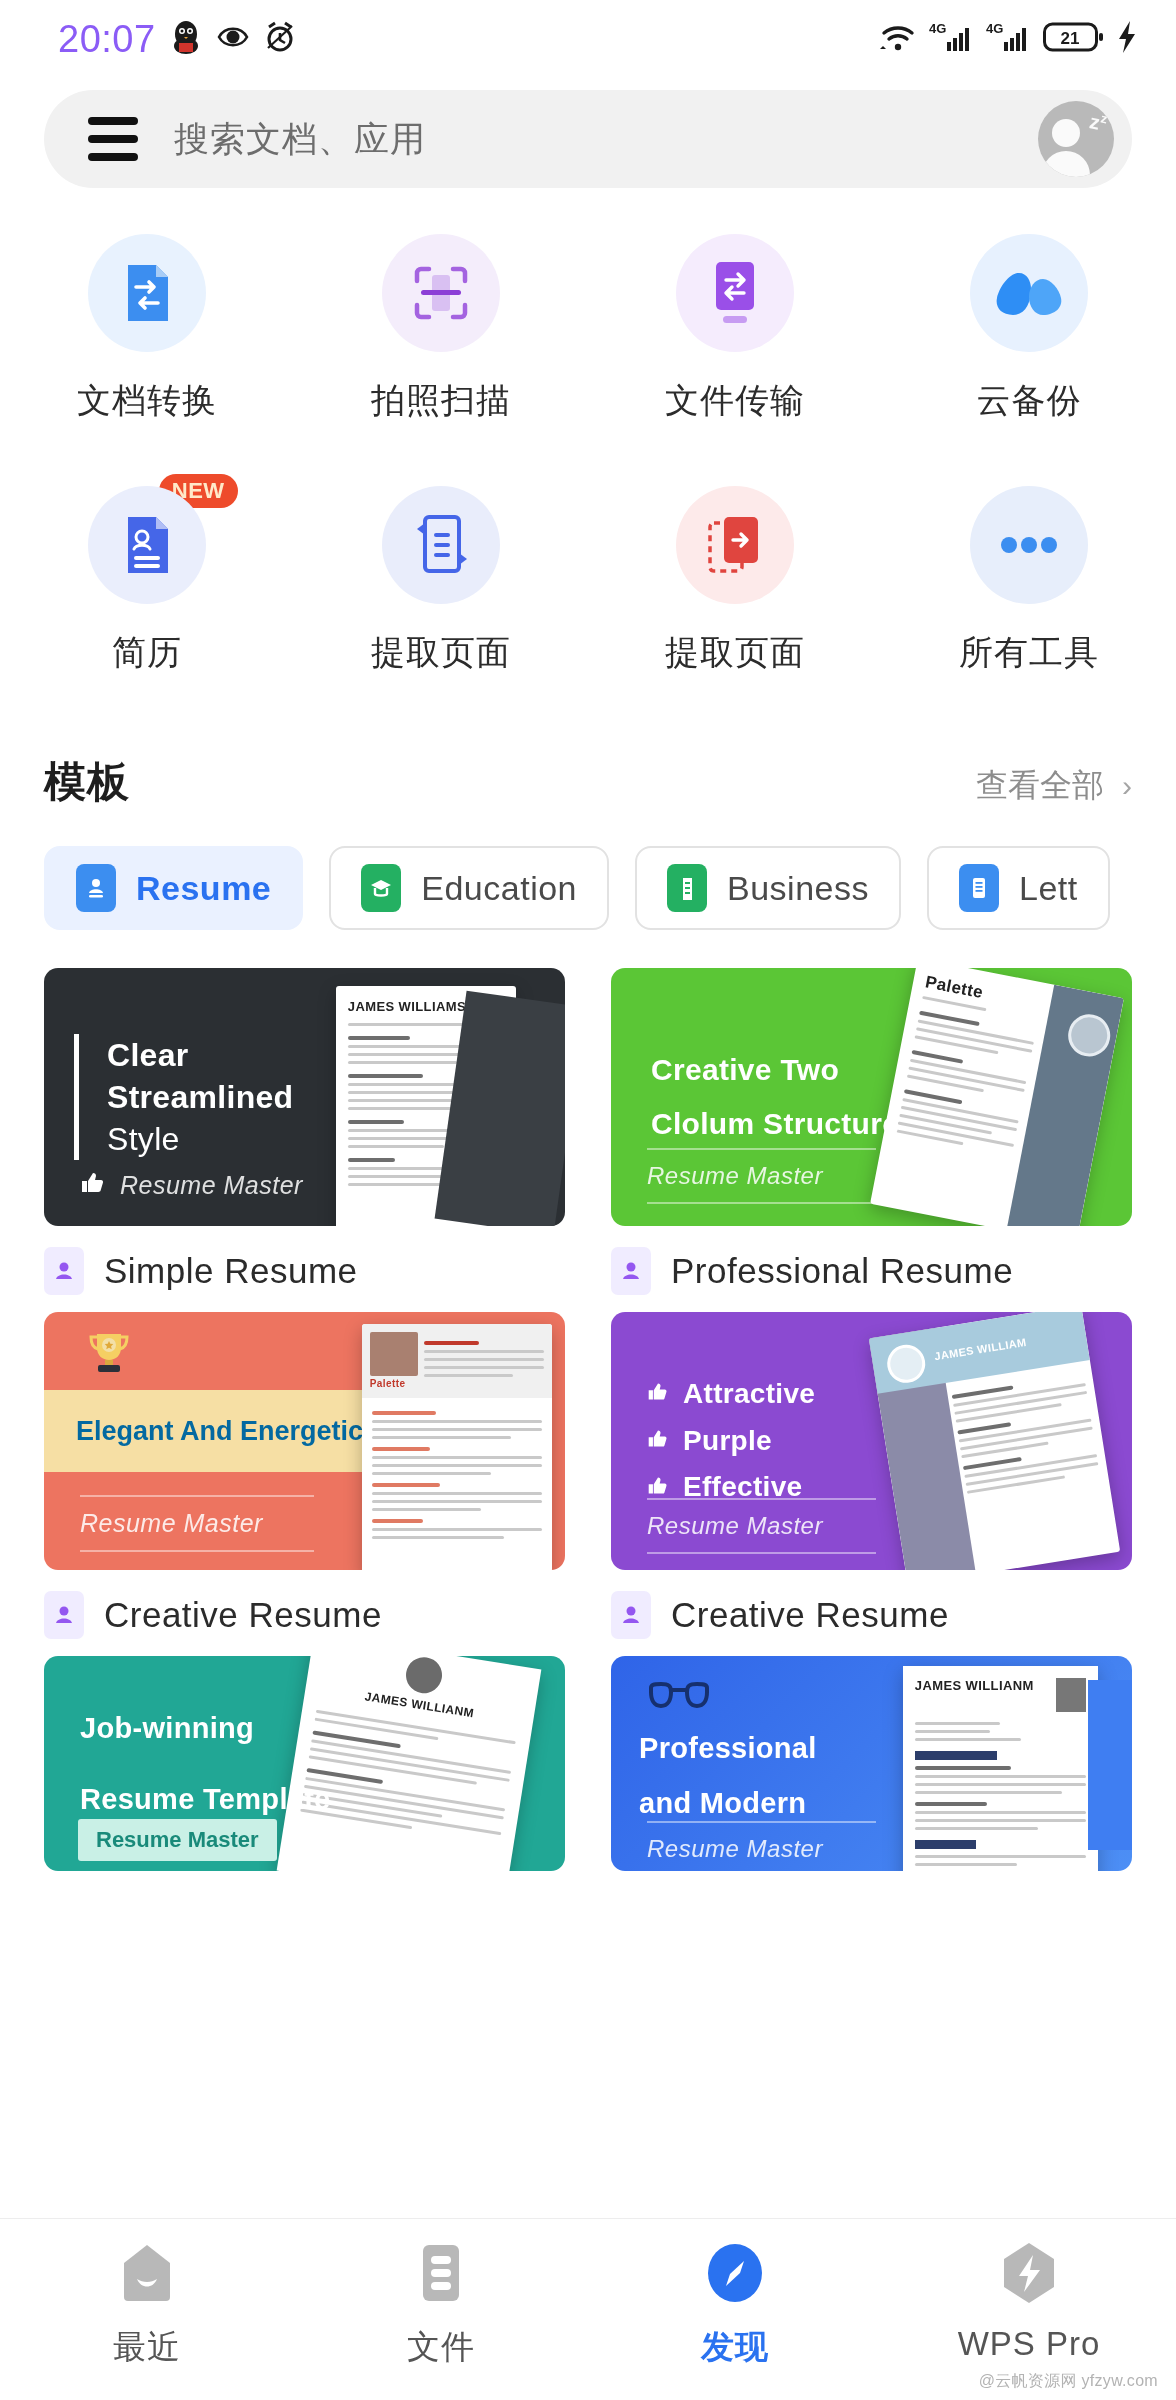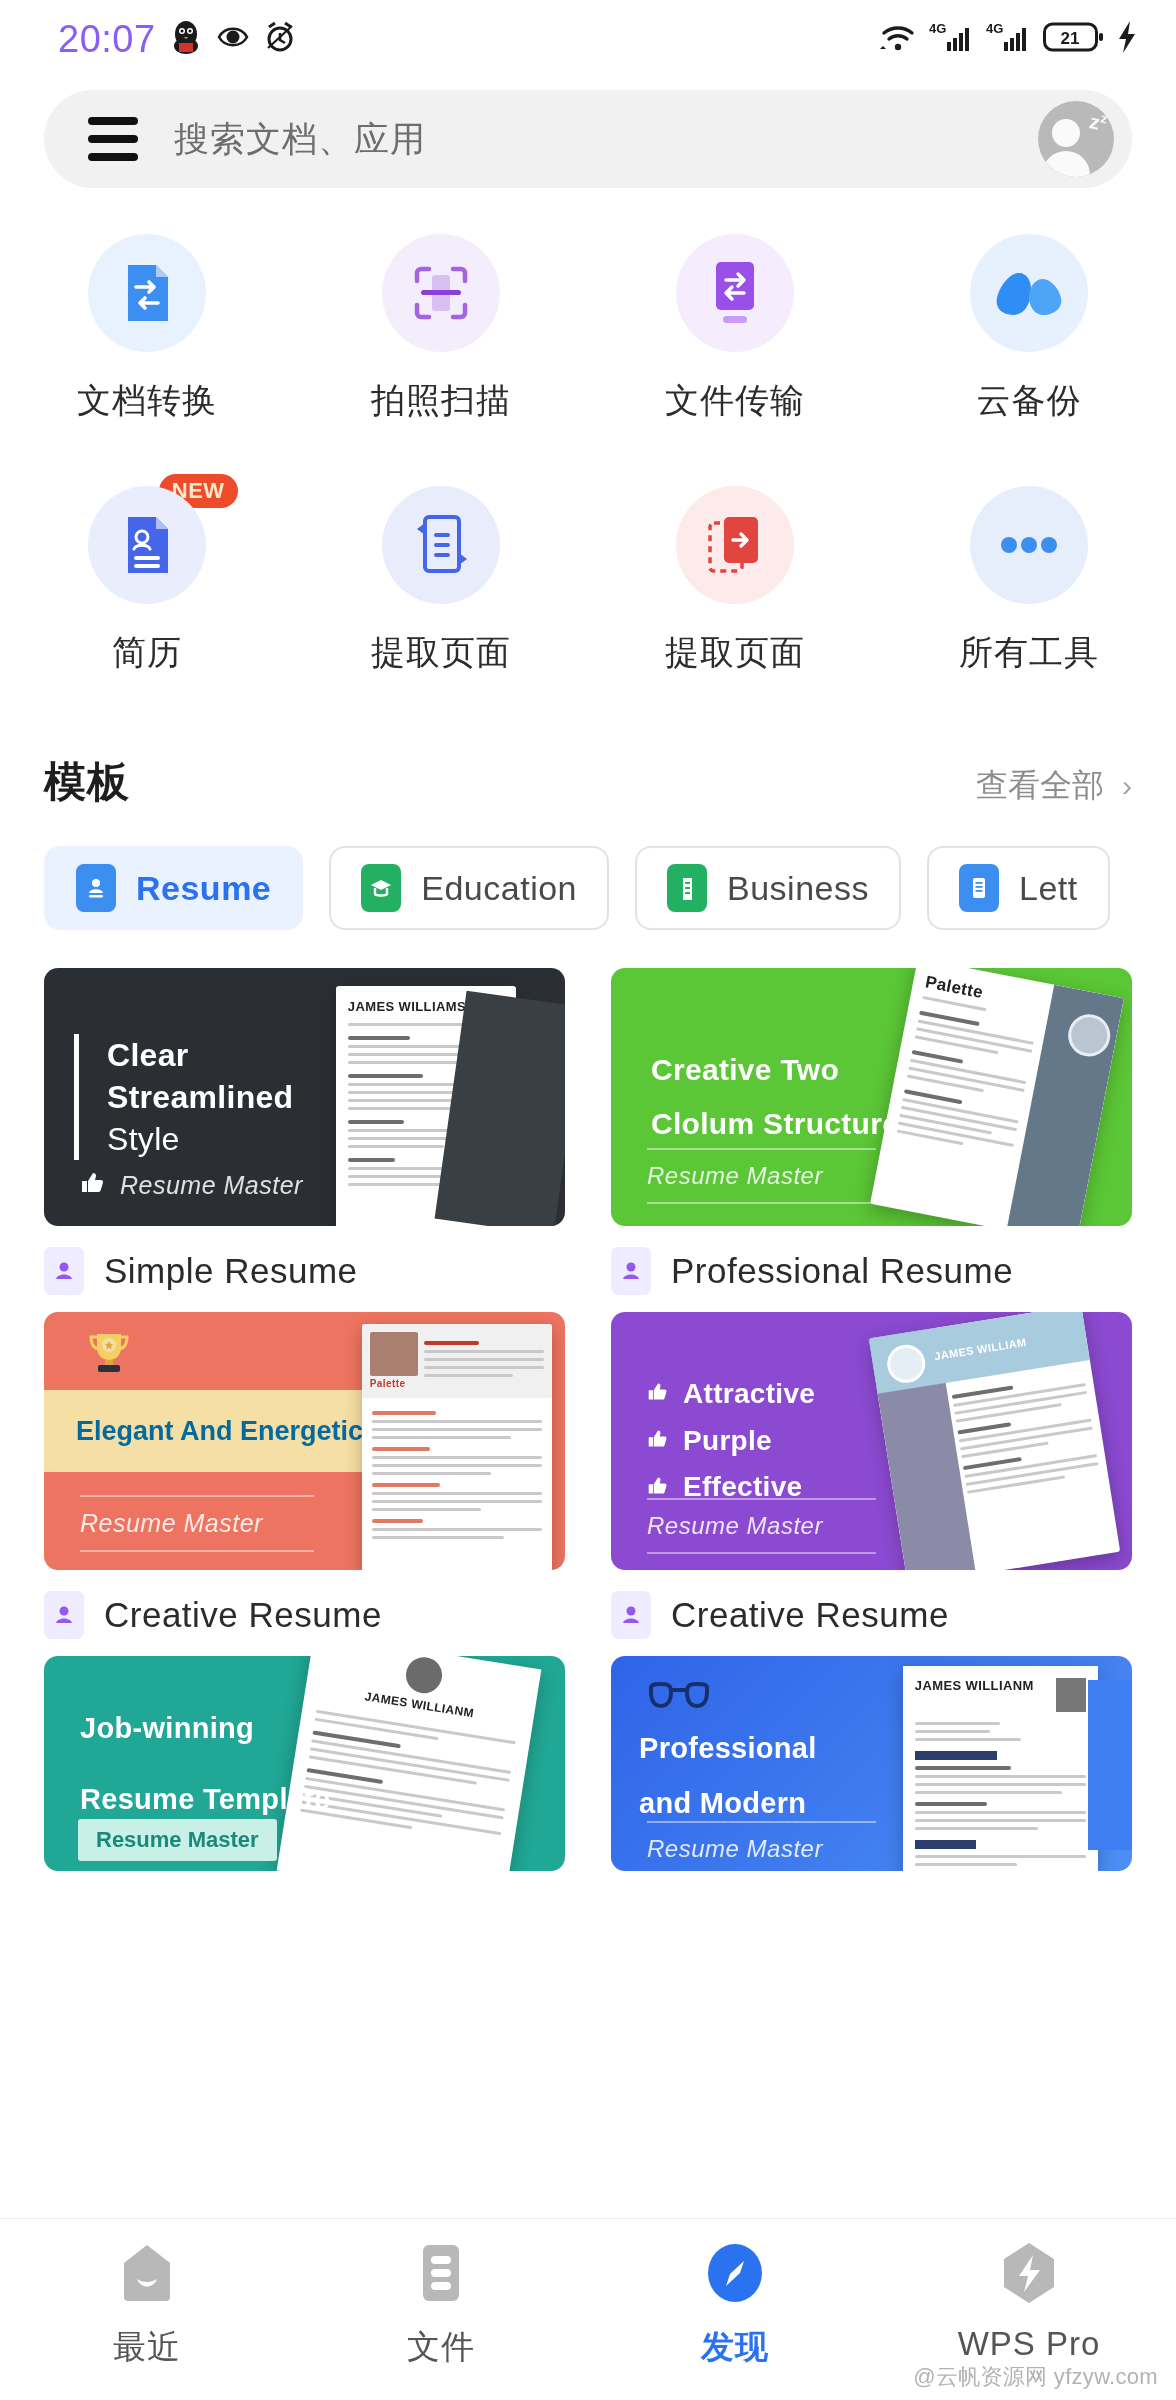--- a/index.html
+++ b/index.html
@@ -100,21 +100,21 @@
 
   
   .navfade { position:absolute; left:0; right:0; bottom: 182px; height: 22px; background: linear-gradient(to bottom, rgba(255,255,255,0), #fff); }
   .bottomnav {
     position: absolute; left: 0; right: 0; bottom: 0; height: 182px; background:#fff;
     border-top: 1px solid #ededed; display: flex; align-items: flex-start; padding-top: 22px;
   }
   .navitem { flex: 1 1 0; display:flex; flex-direction: column; align-items:center; gap: 16px; }
   .nav-lb { font-size: 33px; color: #555; letter-spacing: 1px; }
   .navitem.active .nav-lb { color: #2a72f0; font-weight: 700; }
-  .watermark { position:absolute; right: 18px; bottom: 8px; font-size: 22px; color: #b3b3b3; letter-spacing:.3px; }
+  .watermark { position:absolute; right: 18px; bottom: 8px; font-size: 16px; color: #b3b3b3; letter-spacing:.3px; }
 </style>
 </head>
 <body>
 
 <div class="screen">
 
   <div class="statusbar">
     <div class="sb-left">
       <span class="sb-time">20:07</span>
       <span class="ic">

